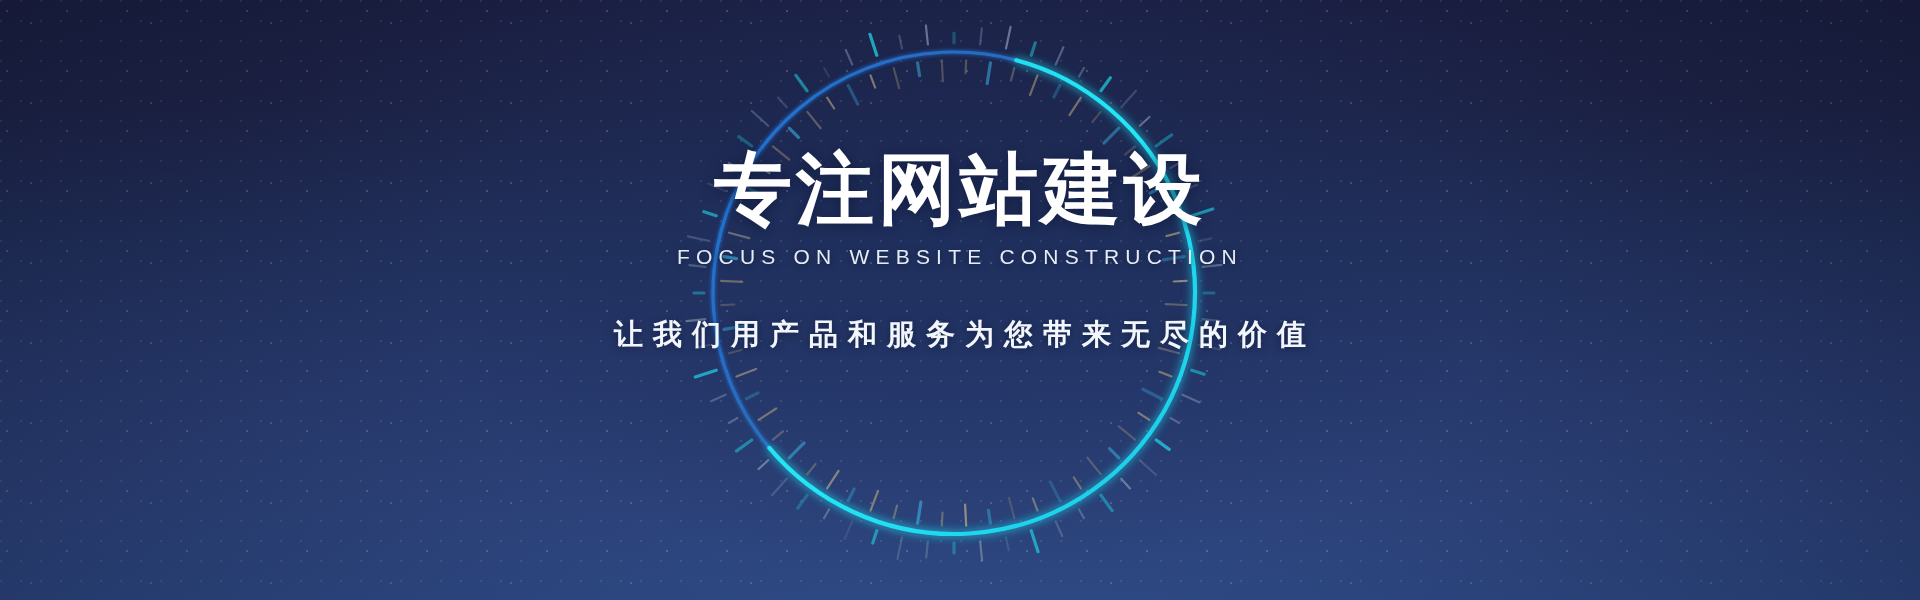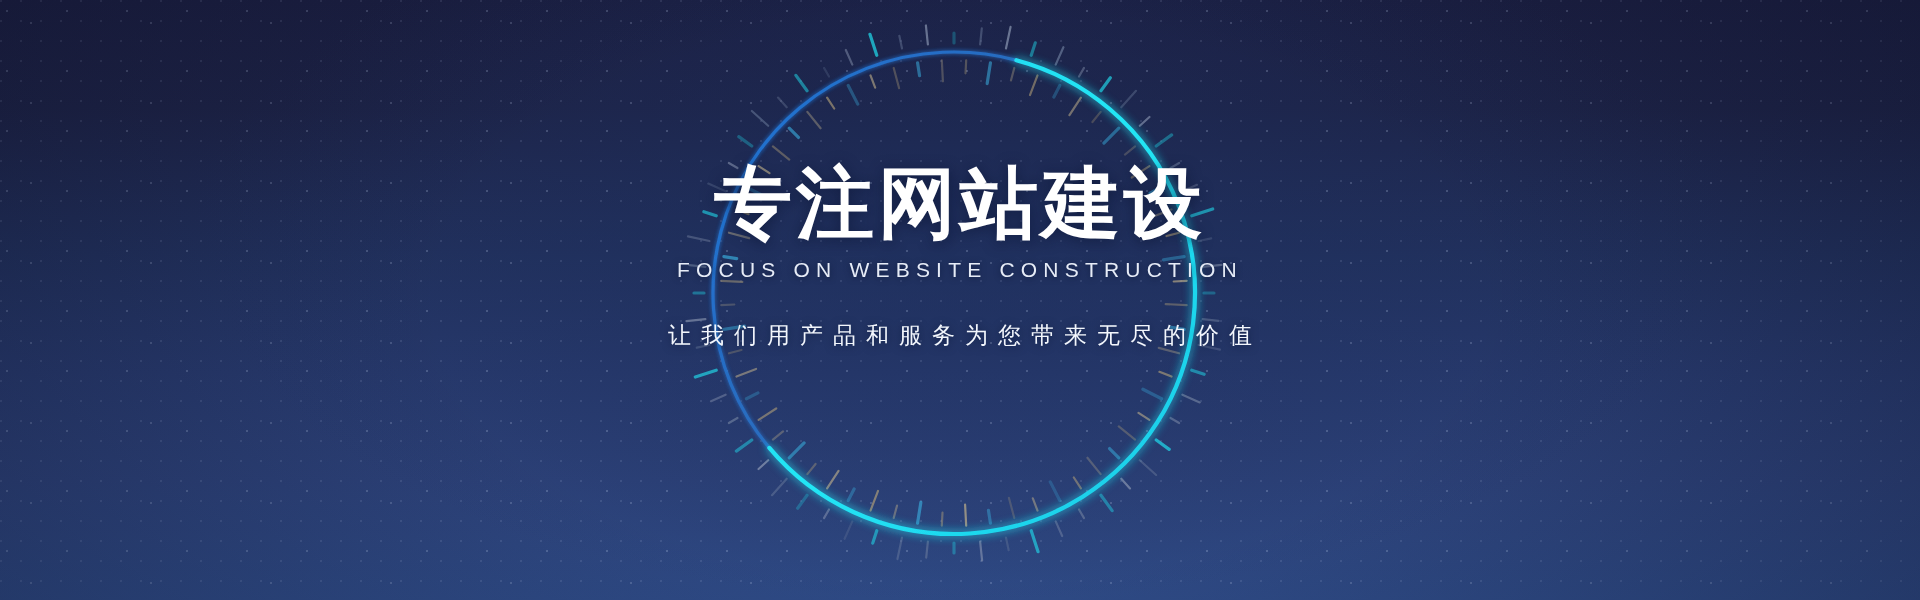--- a/index.html
+++ b/index.html
@@ -68,21 +68,21 @@
     width:1920px;
     height:600px;
     display:flex;
     flex-direction:column;
     align-items:center;
     justify-content:center;
     text-align:center;
   }
 
   .headline{
-    font-family:Liberation Sans, sans-serif;
+    font-family:Liberation Serif, serif;
     font-weight:bold;
     font-size:78px;
     line-height:1;
     color:#ffffff;
     letter-spacing:4px;
     margin:0 0 4px 0;
     text-shadow:0 2px 14px rgba(10,20,50,0.65);
     transform:translateY(-62px);
   }
 
@@ -91,25 +91,25 @@
     letter-spacing:6.2px;
     color:#e6ecf7;
     font-weight:400;
     margin:6px;
     transform:translateY(-56px);
     white-space:nowrap;
     text-shadow:0 1px 6px rgba(8,18,44,0.6);
   }
 
   .tagline{
-    font-size:23px;
+    font-size:29px;
     letter-spacing:10px;
     color:#f2f6fc;
-    font-weight:400;
-    margin:0;
+    font-weight:700;
+    margin:8px;
     transform:translateY(-24px);
     white-space:nowrap;
     text-shadow:0 1px 8px rgba(8,18,44,0.55);
     padding-left:10px;
   }
 </style>
 </head>
 <body>
 
 <div class="banner">

